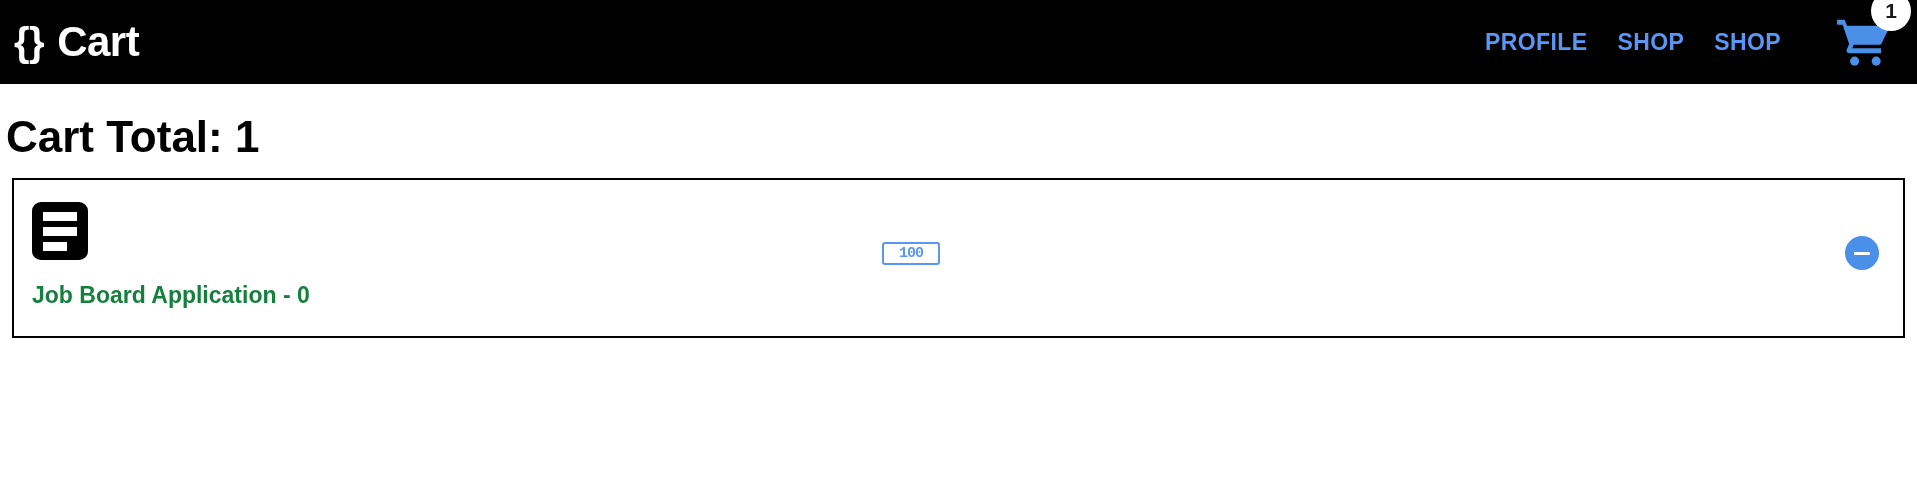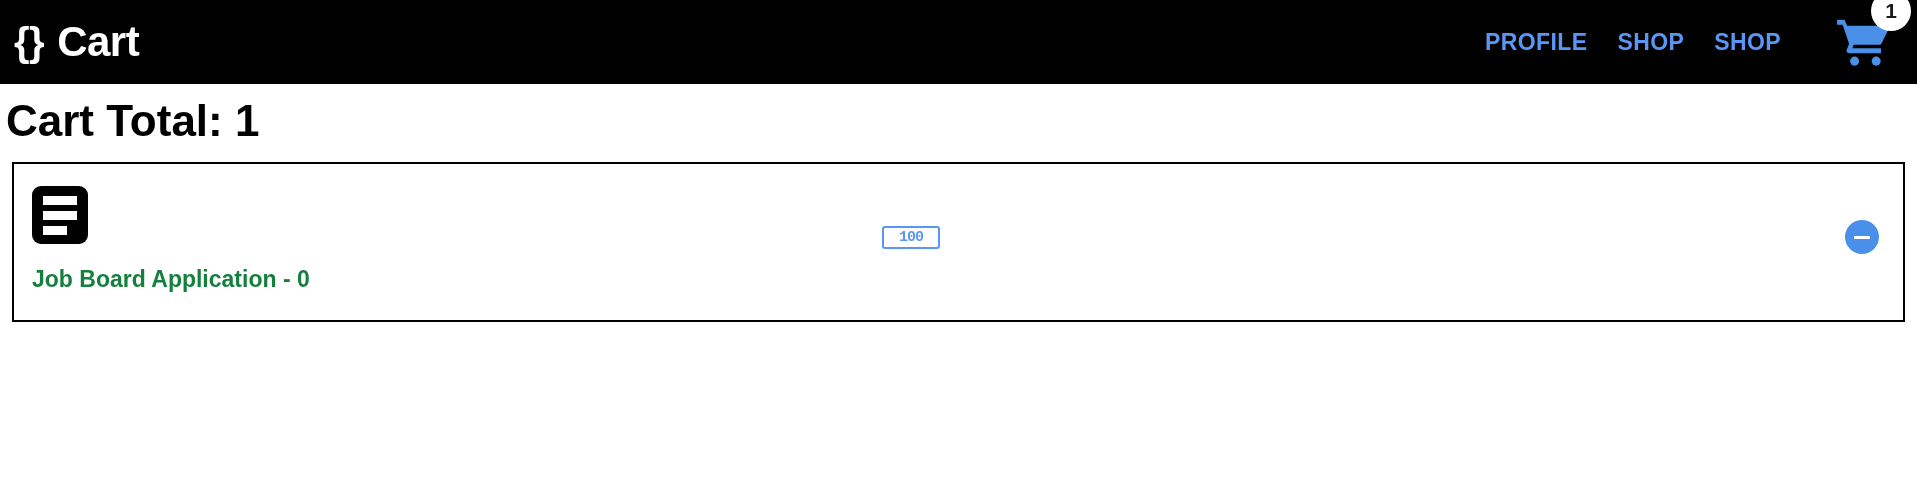--- a/index.html
+++ b/index.html
@@ -70,21 +70,21 @@
     display: flex;
     align-items: center;
     justify-content: center;
   }
 
   
   .total-row {
     display: flex;
     align-items: center;
     justify-content: space-between;
-    padding: 12px 12px 10px 6px;
+    padding: 28px 12px 10px 6px;
   }
   .total-label, .total-amount {
     font-size: 44px;
     font-weight: bold;
     color: #000000;
     white-space: nowrap;
   }
 
   
   .cart-card {

